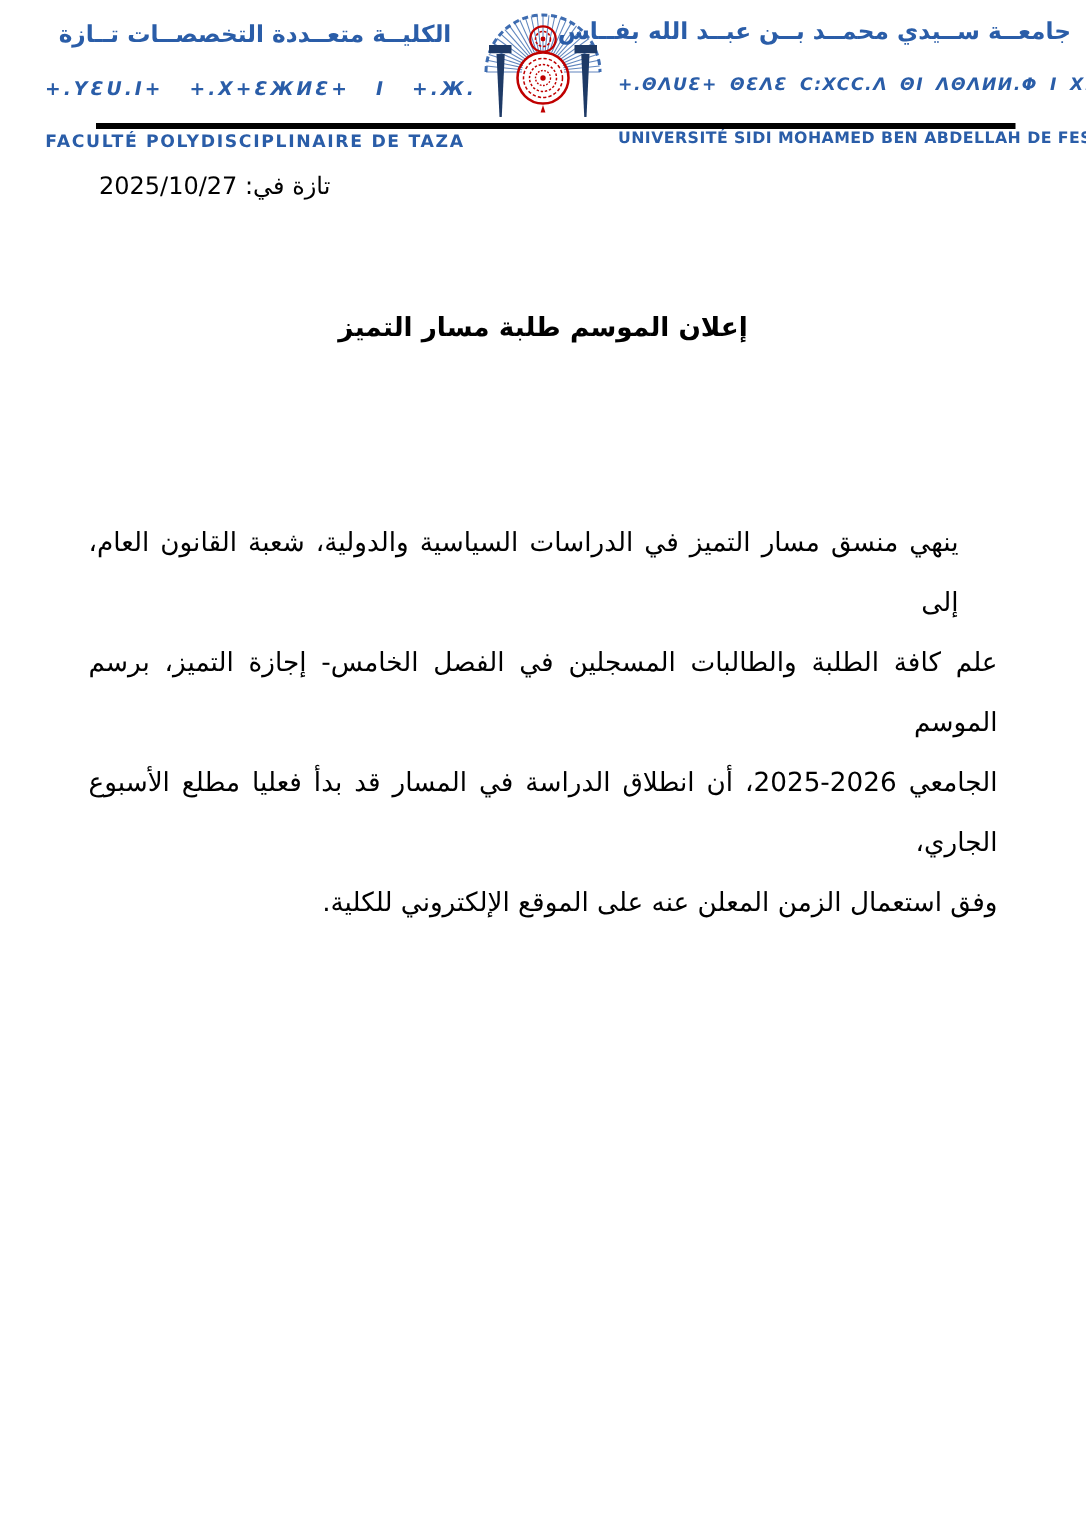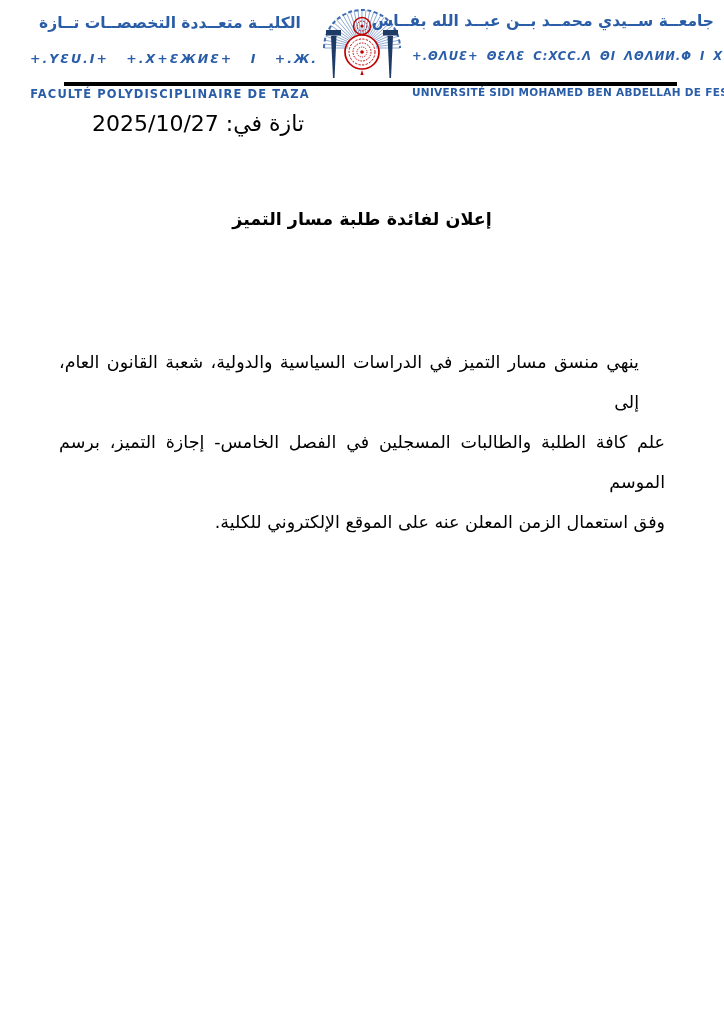--- a/index.html
+++ b/index.html
@@ -61,23 +61,23 @@
   .hdr-rule {
     position: absolute;
     left: 64px; top: 82px;
     width: 613px; height: 4px;
     background: var(--rule-black, #000000);
   }
 
   
   .date-line {
     position: absolute;
-    left: 92px; top: 111px;
+    left: 66px; top: 111px;
     direction: rtl;
-    font-size: 22px;
+    font-size: 16px;
     line-height: 26px;
     white-space: nowrap;
   }
   .doc-title {
     position: absolute;
     left: 0; top: 206px;
     width: 724px;
     direction: rtl;
     text-align: center;
     font-weight: bold;
@@ -174,21 +174,22 @@
   <div class="hdr-block hdr-right">
     <span class="hdr-ar" dir="rtl">جامعــة ســيدي محمــد بــن عبــد الله بفــاس</span>
     <span class="hdr-tif">+.ΘΛUƐ+ ΘƐΛƐ C:XCC.Λ ΘI ΛΘΛИИ.Φ I X.Θ</span>
     <span class="hdr-fr">UNIVERSITÉ SIDI MOHAMED BEN ABDELLAH DE FES</span>
   </div>
 
   <div class="hdr-rule"></div>
 
   <div class="date-line" dir="rtl">تازة في: 2025/10/27</div>
 
-  <div class="doc-title" dir="rtl">إعلان لفائدة طلبة مسار التميز</div>
+  <div class="doc-title" dir="rtl">إعلان الموسم طلبة مسار التميز</div>
 
   <div class="doc-body" dir="rtl">
     <div class="body-line first">ينهي منسق مسار التميز في الدراسات السياسية والدولية، شعبة القانون العام، إلى</div>
     <div class="body-line">علم كافة الطلبة والطالبات المسجلين في الفصل الخامس- إجازة التميز، برسم الموسم</div>
+    <div class="body-line">الجامعي 2026-2025، أن انطلاق الدراسة في المسار قد بدأ فعليا مطلع الأسبوع الجاري،</div>
     <div class="body-line last">وفق استعمال الزمن المعلن عنه على الموقع الإلكتروني للكلية.</div>
   </div>
 
 </div>
 
 </body></html>

